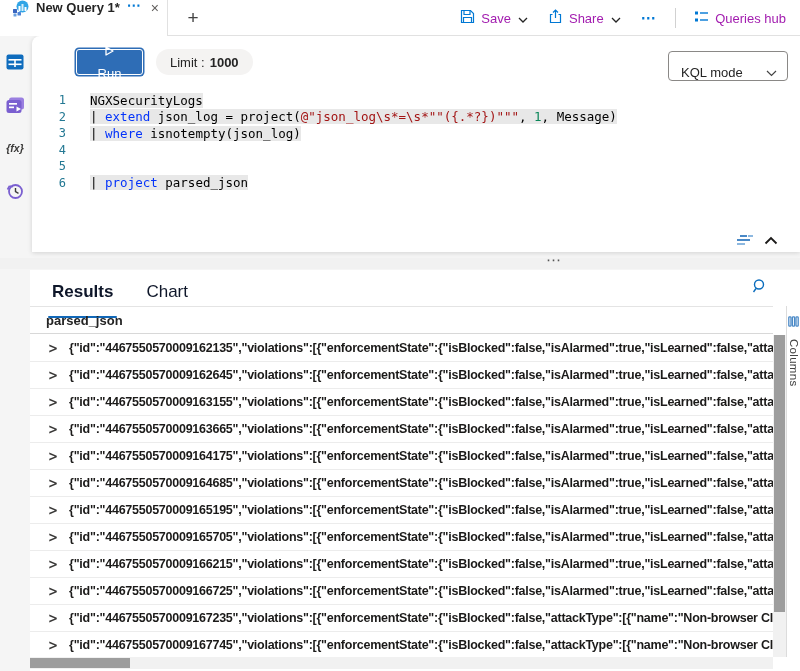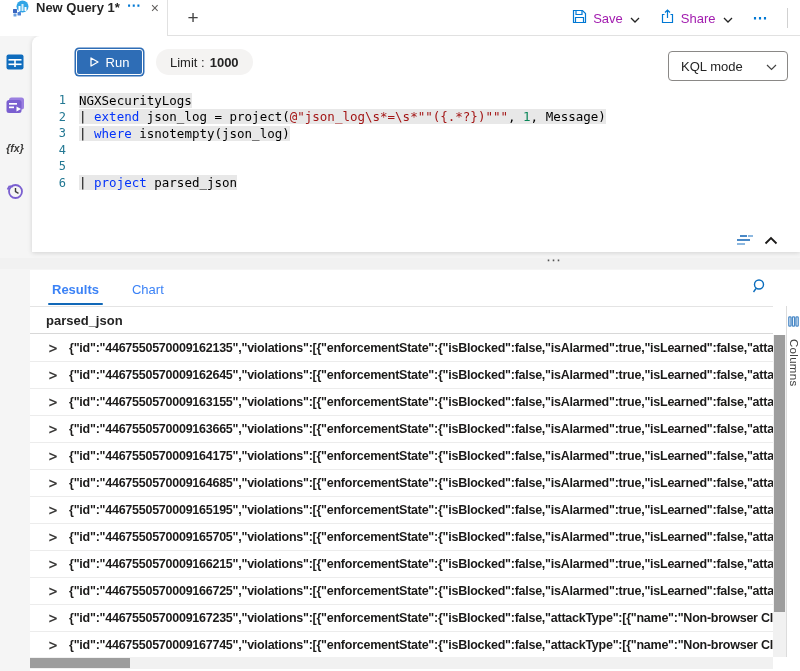--- a/index.html
+++ b/index.html
@@ -30,48 +30,48 @@
   .rail-icon + .rail-icon { margin-top:23px; }
   .left-rail { padding-top:16px; }
   .fx-text { font-size:10.5px; font-style:italic; color:#3b3a39; font-weight:700; white-space:nowrap; }
 
   
   .card { position:absolute; left:32px; right:0; top:36px; height:216px; background:#fff;
           border-radius:8px 0 0 0; box-shadow:0 1px 5px rgba(0,0,0,.14); z-index:10; }
   .card-toolbar { position:absolute; left:44px; top:13px; display:flex; align-items:center; gap:13px; }
   .run-btn { display:flex; align-items:center; justify-content:center; gap:7px; width:67px; height:26px;
              background:#2e6db6; border:1px solid #fff; box-shadow:0 0 0 1.5px #2e6db6; border-radius:3px;
-             color:#fff; font-size:13px; cursor:pointer; }
+             color:#fff; font-size:13px; cursor:pointer;flex-direction:column; }
   .pill { display:flex; align-items:center; gap:5px; height:26px; padding:0 14px; background:#f4f3f2;
           border-radius:14px; font-size:13px; color:#242424; cursor:pointer; }
   .pill b { font-weight:700; }
   .mode-select { position:absolute; right:12px; top:15px; width:120px; height:30px; border:1px solid #8a8886;
-                 border-radius:4px; background:#fff; display:flex; align-items:center; justify-content:space-between;
+                 border-radius:4px; background:#fff; display:flex; align-items:flex-end; justify-content:space-between;
                  padding:0 10px 0 12px; font-size:13px; color:#242424; cursor:pointer; }
 
   
   .code-area { position:absolute; left:0; top:56px; right:10px; }
   .code-line { display:flex; height:16.5px; align-items:center; font-family:"DejaVu Sans Mono","Liberation Mono",monospace; font-size:12.5px; }
   .ln { width:34px; text-align:right; color:#237893; font-size:12px; flex:0 0 auto; }
-  .code { margin-left:13px; white-space:pre; background:#e8e8e8; color:#000; }
+  .code { margin-left:24px; white-space:pre; background:#e8e8e8; color:#000; }
   .kw { color:#0433fa; }
   .str { color:#a31515; }
   .num { color:#098658; }
   .squiggle { text-decoration:underline wavy #b15fc2 1px; text-underline-offset:2.5px; }
   .card-bottom-icons { position:absolute; right:22px; bottom:5px; display:flex; align-items:center; gap:10px; }
   .cbi { cursor:pointer; display:flex; align-items:center; }
 
   
   .divider-band { position:absolute; left:0; right:0; top:258px; height:11px; background:#f1f1f1; z-index:6; }
   .divider-dots { position:absolute; left:546px; top:251px; font-size:15px; color:#555; letter-spacing:2px; z-index:7; cursor:row-resize; }
 
   
   .results { position:absolute; left:30px; right:0; top:270px; bottom:0; background:#fff; z-index:8; }
   .results-tabs { position:absolute; left:20px; top:6px; display:flex; gap:29px; }
-  .rtab { font-size:13px; color:#3b82f6; padding:6px 2px 8px; cursor:pointer; position:relative; }
+  .rtab { font-size:17px; color:#0f172a; padding:6px 2px 16px; cursor:pointer; position:relative; }
   .rtab.active { font-weight:700; }
   .rtab.active::after { content:""; position:absolute; left:-2px; right:-2px; bottom:0; height:2.5px; background:#1168b8; border-radius:2px; }
   .results-search { position:absolute; right:32px; top:8px; cursor:pointer; }
 
   .grid-header { position:absolute; left:0; right:27px; top:36px; height:28px; border-top:1px solid #e4e4e4;
                  border-bottom:1px solid #d8d8d8; display:flex; align-items:center; padding-left:16px;
                  font-size:13px; font-weight:700; color:#242424; }
   .grid-rows { position:absolute; left:0; right:27px; top:65px; }
   .grid-row { height:27px; display:flex; align-items:center; border-bottom:1px solid #ececec; overflow:hidden; cursor:pointer; }
   .row-chev { flex:0 0 auto; margin-left:18px; color:#3b3a39; font-size:12px; font-weight:700;
@@ -139,20 +139,31 @@
         </span>
         <span>Share</span>
         <span class="chev-down">
           <svg width="10" height="6" viewBox="0 0 10 6" fill="none" stroke="#242424" stroke-width="1.3">
               <path d="M1 1 L5 5 L9 1"></path>
             </svg>
         </span>
       </div>
       <div class="tb-more">⋯</div>
       <div class="tb-divider"></div>
+      <div class="tb-btn">
+        <span>
+          <svg width="15" height="14" viewBox="0 0 15 14" fill="none" stroke="#0078d4" stroke-width="1.4">
+            <rect x="1" y="1.5" width="3" height="3" fill="#0078d4" stroke="none"></rect>
+            <path d="M6 3 h8"></path>
+            <rect x="1" y="8.5" width="3" height="3" fill="#0078d4" stroke="none"></rect>
+            <path d="M6 10 h8"></path>
+          </svg>
+        </span>
+        <span>Queries hub</span>
+      </div>
     </div>
   </div>
 
   <div class="page-bg"></div>
   <div class="left-rail">
     <div class="rail-icon">
       <svg width="18" height="16" viewBox="0 0 18 16">
         <rect x="0.5" y="0.5" width="17" height="15" rx="2" fill="#0f6cbd"></rect>
         <rect x="2.5" y="5" width="13" height="1.6" fill="#fff"></rect>
         <rect x="2.5" y="9.5" width="13" height="1.6" fill="#fff"></rect>

